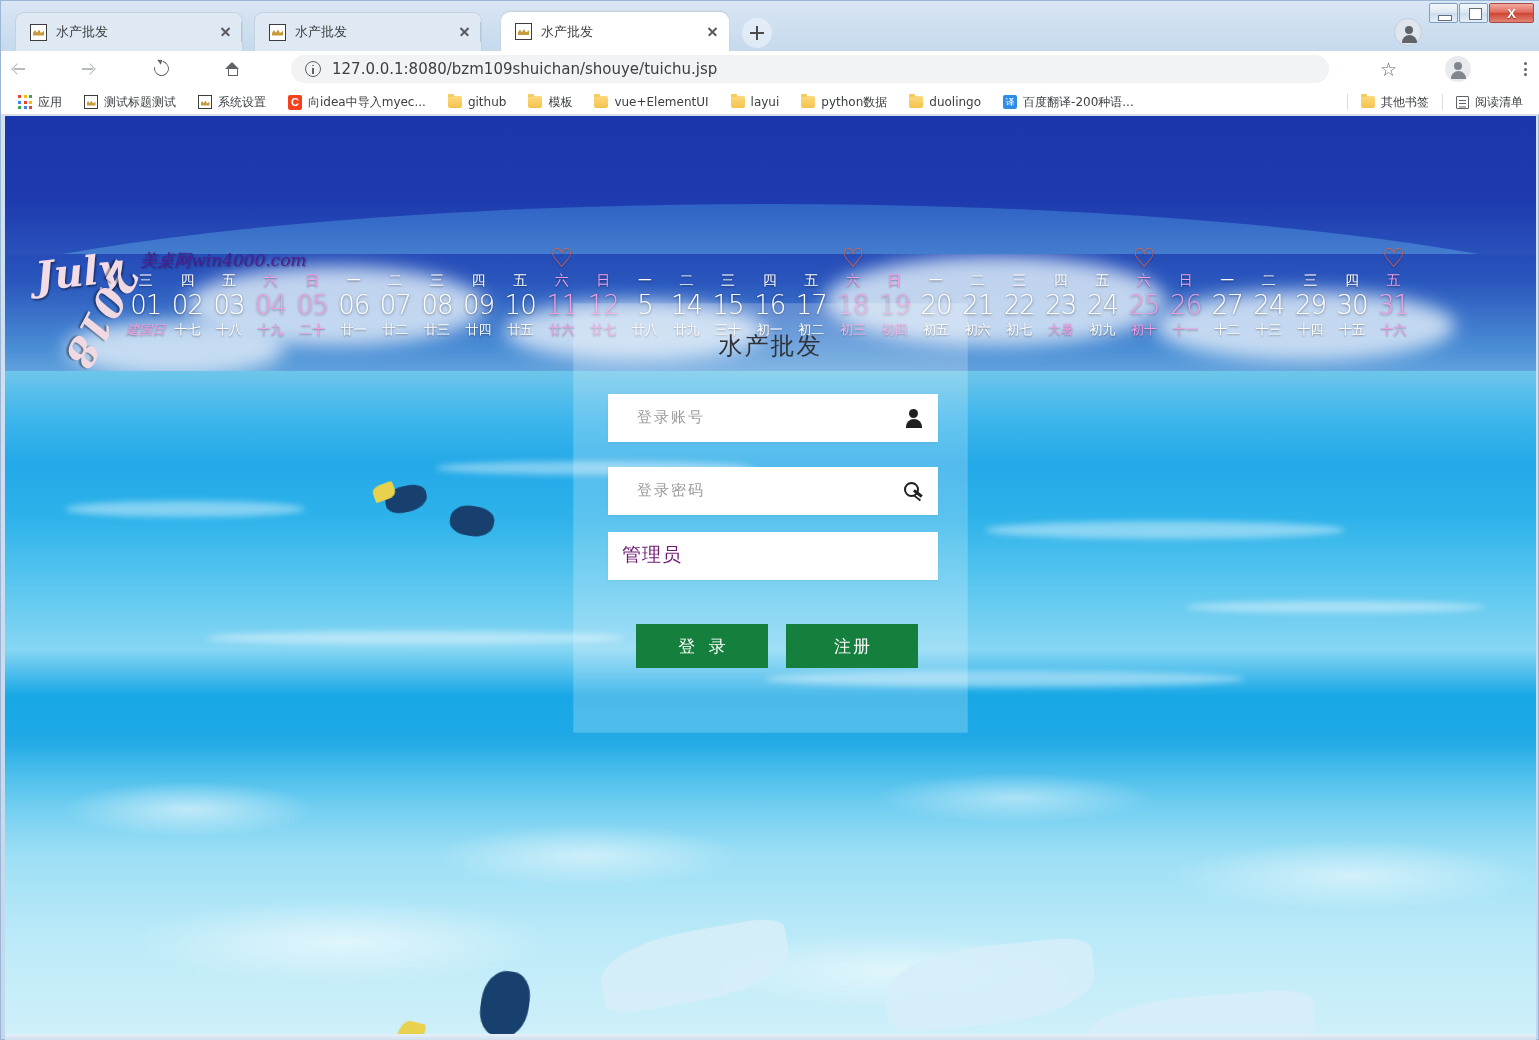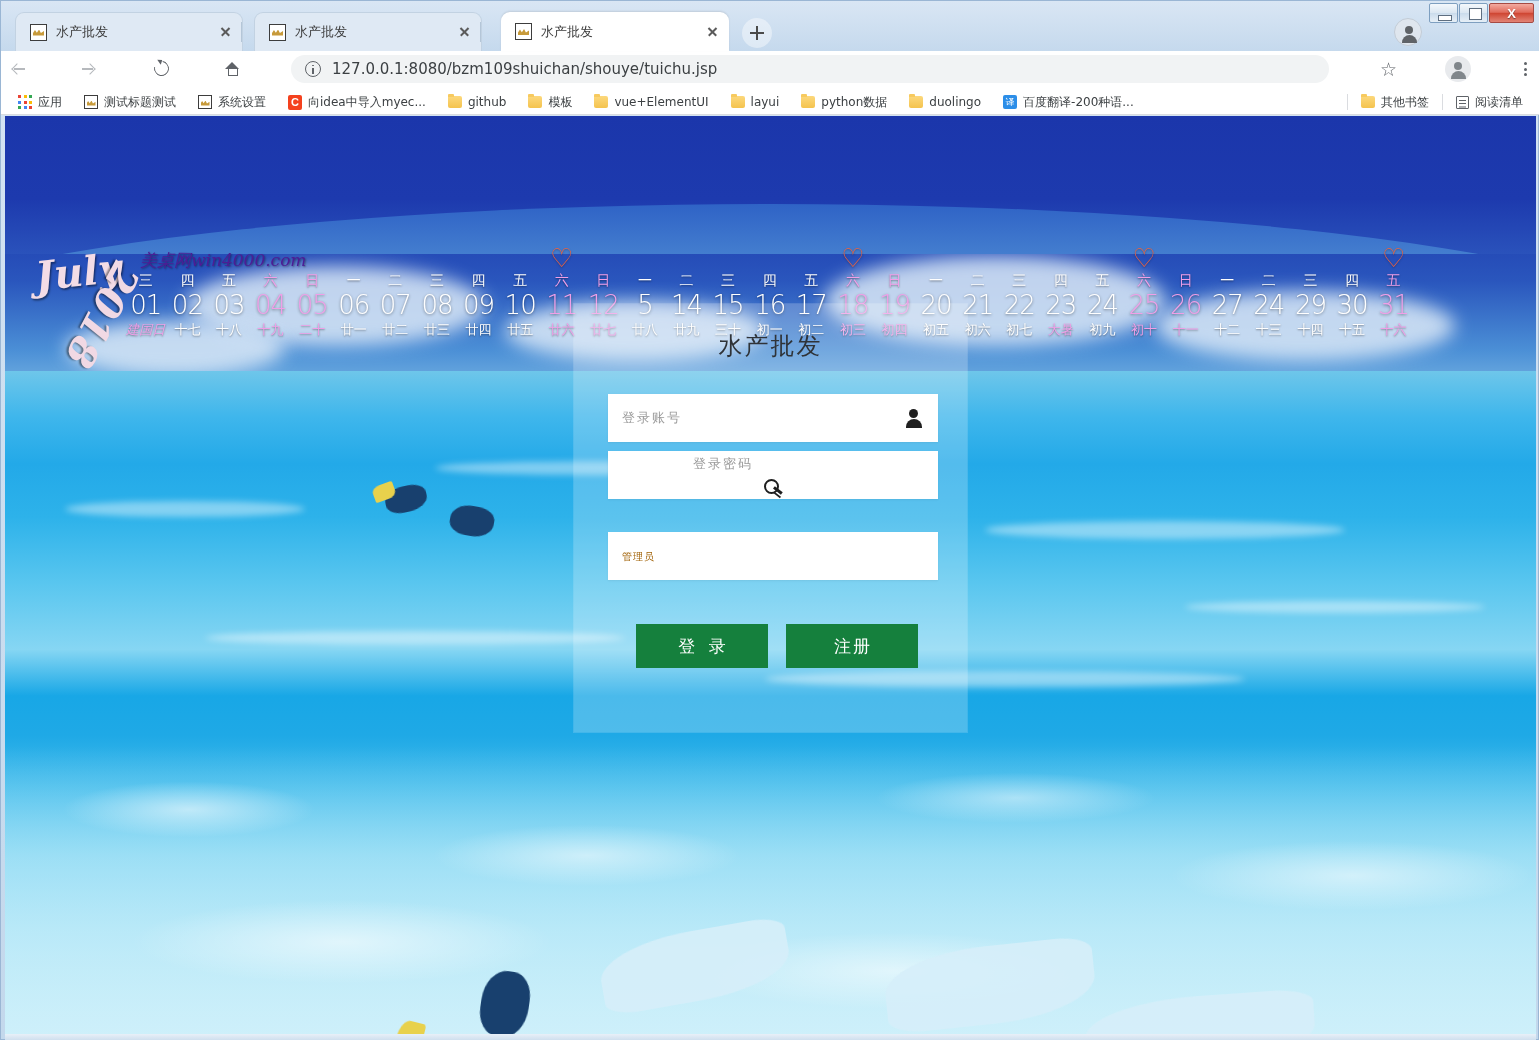--- a/index.html
+++ b/index.html
@@ -312,45 +312,46 @@
   #card-title {
     margin-top:26px; text-align:center; font-size:24px; color:#2f3338; letter-spacing:2px;
     font-family:"DejaVu Sans","Liberation Sans",sans-serif;
   }
   .field {
     position:absolute; left:34px; width:330px; height:48px;
     background:#ffffff; display:flex; align-items:center; padding:0 14px;
     box-shadow: 0 1px 2px rgba(0,0,0,.06);
   }
   #field-account { top:90px; }
-  #field-password { top:147px;flex-direction:column; }
+  #field-password { top:163px; }
   #field-role { top:228px; }
   .field input {
     border:none; outline:none; background:transparent; flex:1 1 auto;
-    font-size:13px; color:#333; letter-spacing:1px;
-    font-family:Liberation Serif, serif;
+    font-size:15px; color:#333; letter-spacing:1px;
+    font-family:Liberation Mono, monospace;
+    margin-left:15px;
   }
   .field input::placeholder { color:#9a9a9a; letter-spacing:2px; }
   .field-icon { width:22px; height:22px; flex:0 0 22px; position:relative; }
   
   .ic-person:before { content:""; position:absolute; left:7px; top:2px; width:9px; height:9px; border-radius:50%; background:#1f1f1f; }
   .ic-person:after  { content:""; position:absolute; left:3.5px; top:12px; width:16px; height:9px; border-radius:9px 9px 0 0; background:#1f1f1f; }
   
   .ic-key:before {
     content:""; position:absolute; left:2px; top:2px; width:11px; height:11px;
     border:2.6px solid #1f1f1f; border-radius:50%;
   }
   .ic-key:after {
     content:""; position:absolute; left:11px; top:12px; width:10px; height:2.6px; background:#1f1f1f;
     transform: rotate(38deg); box-shadow: 2px 4px 0 -0.6px #1f1f1f;
   }
   #role-select {
     border:none; outline:none; background:transparent; width:100%;
-    font-size:10px; color:#a16207; letter-spacing:1px; appearance:none; -webkit-appearance:none;
-    font-family:Liberation Sans, sans-serif;
+    font-size:19px; color:#701a75; letter-spacing:1px; appearance:none; -webkit-appearance:none;
+    font-family:Liberation Mono, monospace;
   }
   .btn {
     position:absolute; top:320px; height:44px; width:132px;
     background:#0fabe6; color:#ffffff; border:none; cursor:pointer;
     font-size:17px; letter-spacing:4px; text-indent:4px;
     font-family:"DejaVu Sans","Liberation Sans",sans-serif;
   }
   #btn-login { left:62px; }
   #btn-register { left:212px; letter-spacing:2px; text-indent:2px; }
 

